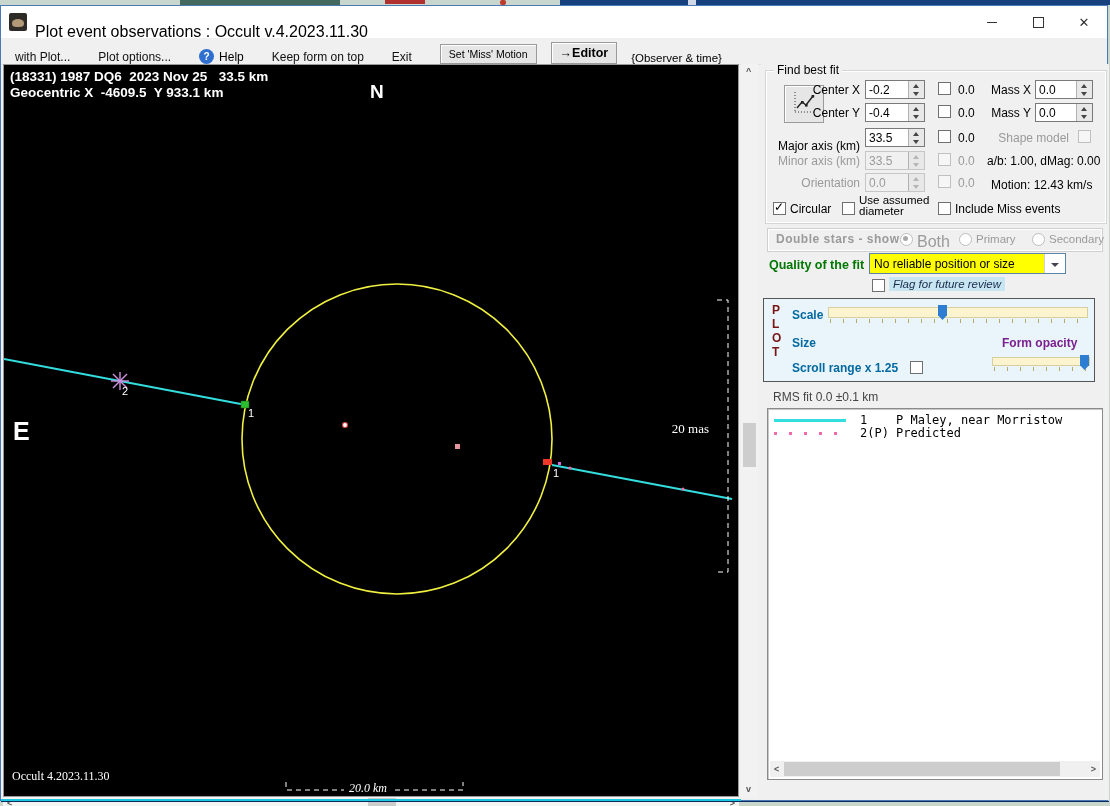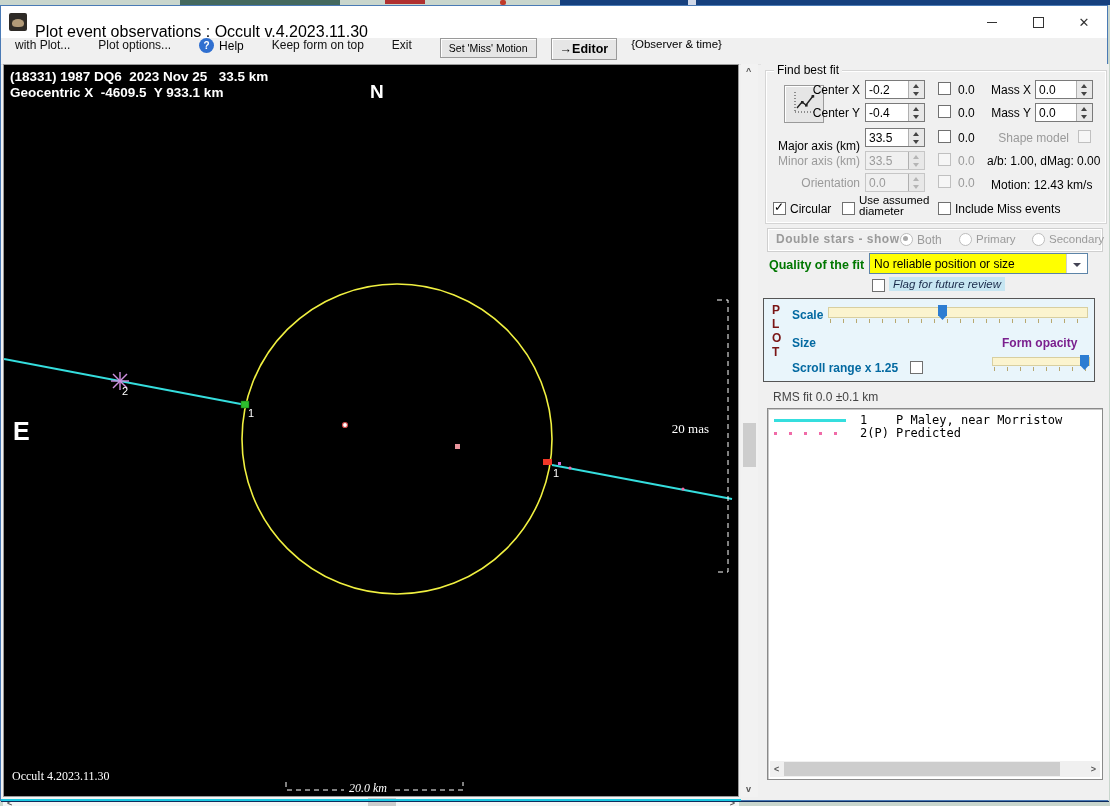--- a/index.html
+++ b/index.html
@@ -16,21 +16,21 @@
   .window{position:absolute;left:0;top:5px;width:1108px;height:796px;background:#f0f0f0;
           border:1px solid #4a7ab5;box-sizing:border-box;}
   .titlebar{position:absolute;left:0;top:0;width:100%;height:32px;background:#ffffff;display:flex;align-items:center;}
   .appicon{width:18px;height:18px;margin:0 8px 0 8px;background:#2e2a26;border-radius:2px;position:relative;flex:none;}
   .appicon::after{content:"";position:absolute;left:3px;top:6px;width:12px;height:8px;background:#b29a78;border-radius:50% 50% 40% 40%;}
   .title{font-size:16px;color:#000;margin-top:20px;}
   .wincontrols{margin-left:auto;display:flex;height:100%;}
   .winbtn{width:46px;height:100%;display:flex;align-items:center;justify-content:center;color:#333;font-size:13px;}
   .glyph-min{width:10px;height:1px;background:#333;}
   .glyph-max{width:9px;height:9px;border:1px solid #333;}
-  .menubar{position:absolute;left:0;top:32px;width:100%;height:26px;background:#f0f0f0;display:flex;align-items:flex-start;border-bottom:1px solid #e2e2e2;}
+  .menubar{position:absolute;left:0;top:32px;width:100%;height:26px;background:#f0f0f0;display:flex;align-items:flex-end;border-bottom:1px solid #e2e2e2;}
   .menuitem{padding:0 14px;color:#111;}
   .helpwrap{display:flex;align-items:center;padding:0 14px;}
   .helpicon{width:15px;height:15px;border-radius:50%;background:#2f6fd0;color:#fff;font-size:10px;font-weight:bold;
             display:flex;align-items:center;justify-content:center;margin-right:5px;}
   .btn3d{background:#e6e6e6;border:1px solid #9a9a9a;box-shadow:inset 1px 1px 0 #fff;padding:3px 8px;margin-left:14px;color:#000;}
   .btn-miss{font-size:10.5px;}
   .btn-editor{font-weight:bold;font-size:12.5px;}
   .obslabel{margin-left:14px;font-size:11.5px;}
   
   .plotframe{position:absolute;left:2px;top:58px;width:736px;height:733px;border:1px solid #9a9a9a;box-sizing:border-box;background:#000;}
@@ -297,29 +297,29 @@
         <span class="cbl" style="left:24px;top:131px;">Circular</span>
         <span class="cb" style="left:76px;top:131px;"></span>
         <span class="cbl" style="left:93px;top:124px;width:72px;line-height:11px;font-size:11.5px;">Use assumed diameter</span>
         <span class="cb" style="left:172px;top:131px;"></span>
         <span class="cbl" style="left:189px;top:131px;">Include Miss events</span>
       </div>
 
       <div class="group" style="left:6px;top:164px;width:334px;height:22px;border-color:#cfcfcf;">
         <span class="cbl dis" style="left:8px;top:3px;font-weight:bold;letter-spacing:.5px;">Double stars - show</span>
         <span class="radio off sel" style="left:132px;top:4px;"></span>
-        <span class="cbl dis" style="left:149px;top:4px;font-size:12px;">Both</span>
+        <span class="cbl dis" style="left:149px;top:4px;font-size:16px;">Both</span>
         <span class="radio off" style="left:191px;top:4px;"></span>
         <span class="cbl dis" style="left:208px;top:4px;font-size:11.5px;">Primary</span>
         <span class="radio off" style="left:264px;top:4px;"></span>
         <span class="cbl dis" style="left:281px;top:4px;font-size:11.5px;">Secondary</span>
       </div>
 
       <span class="quality-label" style="left:8px;top:194px;">Quality of the fit</span>
-      <div class="combo" style="left:108px;top:189px;width:219px;">
+      <div class="combo" style="left:108px;top:189px;width:197px;">
         <span class="val">No reliable position or size</span>
         <span class="arrowbtn"></span>
       </div>
       <span class="cb" style="left:111px;top:215px;"></span>
       <span class="flaglabel" style="left:128px;top:213px;">Flag for future review</span>
 
       <div class="plotbox" style="left:2px;top:234px;width:332px;height:84px;">
         <span class="pletter" style="top:4px;">P</span>
         <span class="pletter" style="top:18px;">L</span>
         <span class="pletter" style="top:32px;">O</span>

